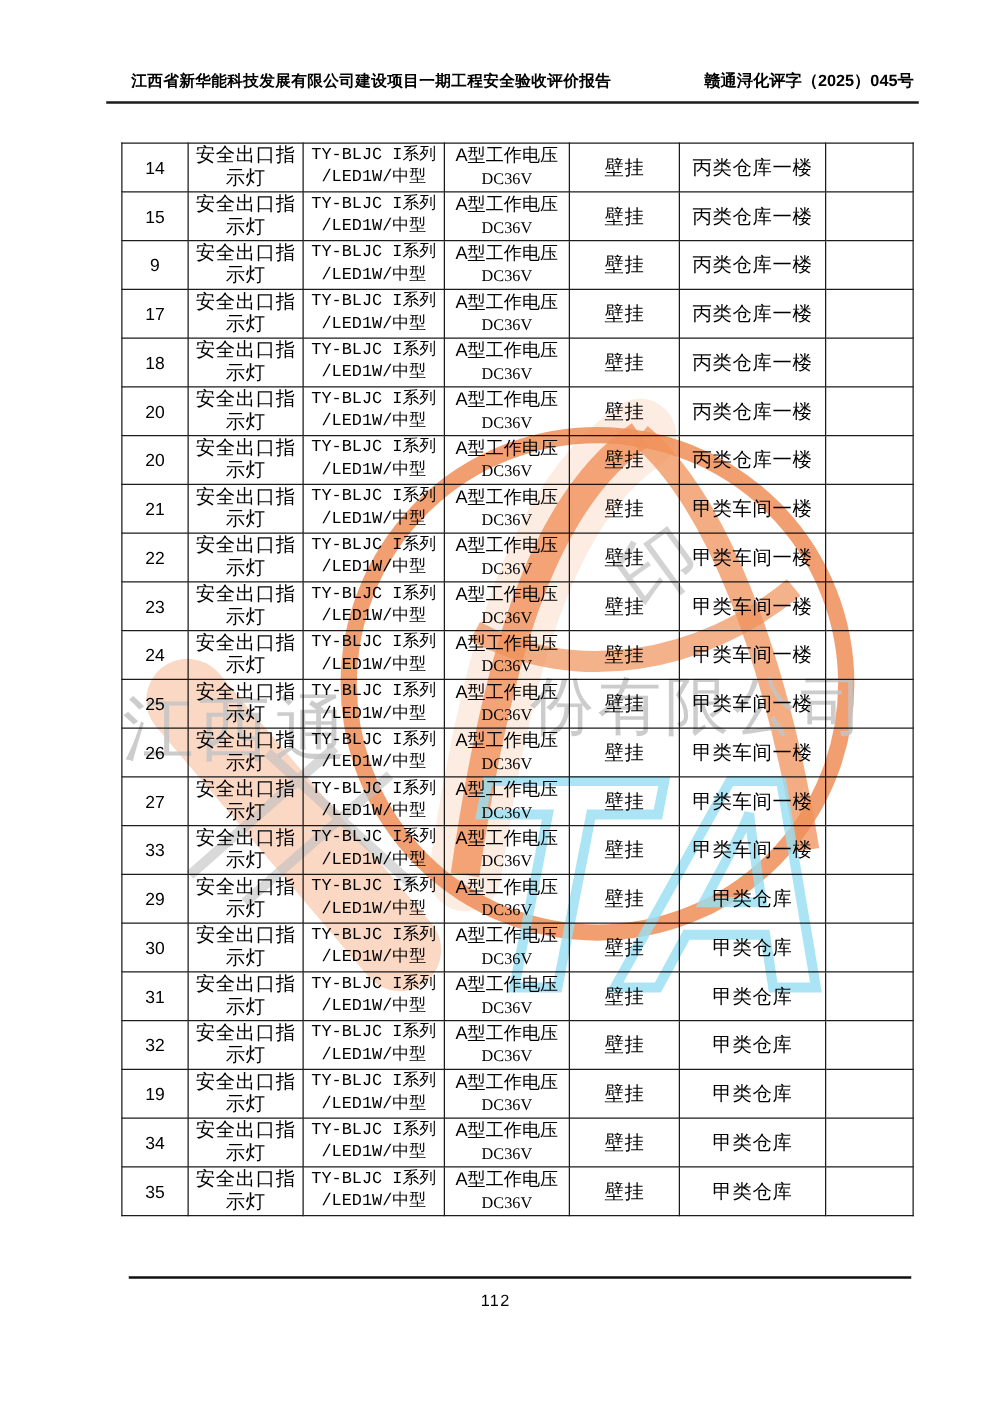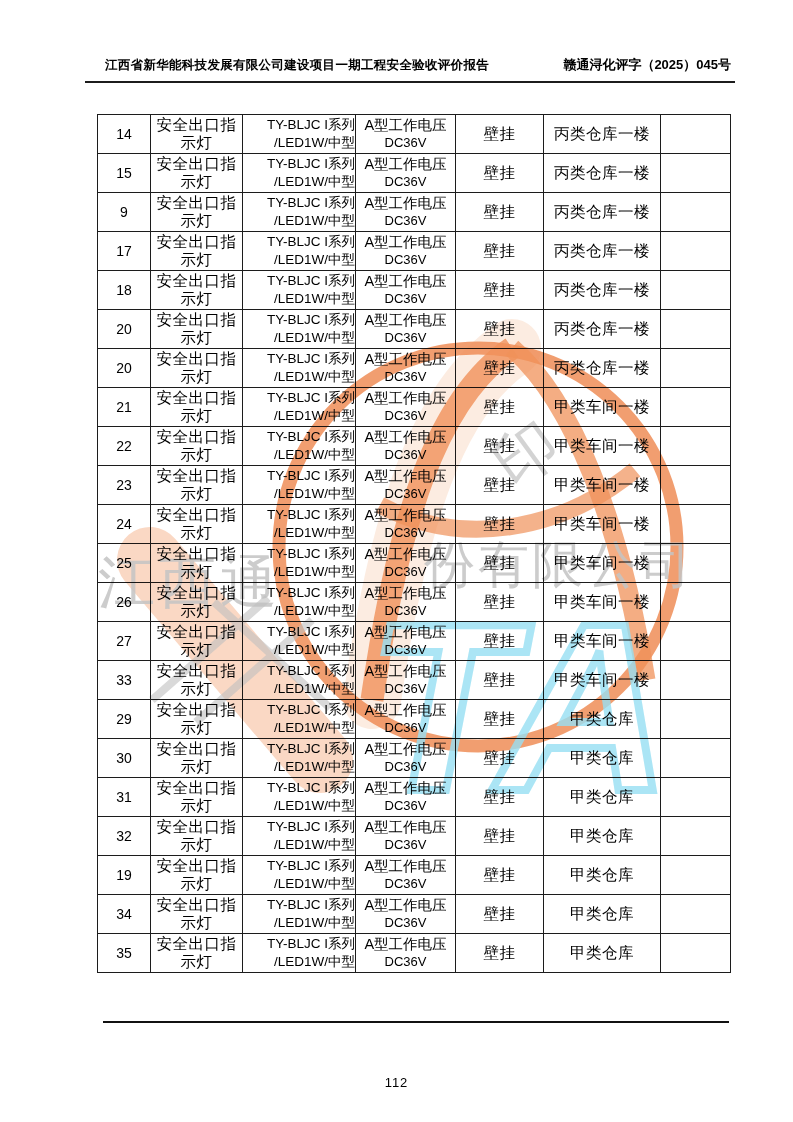--- a/index.html
+++ b/index.html
@@ -22,26 +22,26 @@
     position:absolute; left:97px; top:114px; width:633px;
     border-collapse:collapse; table-layout:fixed; z-index:1;padding-left:36px;
   }
   table.equip td {
     border:1.4px solid #1c1c1c; text-align:center; vertical-align:middle;
     height:39px; padding:0; background:transparent; overflow:hidden;
   }
   td .ln { line-height:18px; white-space:nowrap; overflow:hidden; }
   .c-no   { font-size:14px; }
   .c-name .ln, .c-mount, .c-loc { font-size:15.5px; letter-spacing:0.5px; }
-  .c-model .ln { font-size:13.5px; font-family:Liberation Sans, sans-serif;text-align:right; }
+  .c-model .ln { font-size:13.5px; font-family:Liberation Mono, monospace; }
   .c-spec .ln1 { font-size:14.5px; }
-  .c-spec .ln2 { font-size:13px; font-family:Liberation Sans, sans-serif; }
+  .c-spec .ln2 { font-size:13px; font-family:Liberation Serif, serif; }
   
   .footer-rule { position:absolute; left:103px; top:1021px; width:626px; border-top:2.5px solid #111; }
-  .footer-page { position:absolute; left:0; top:1033px; width:100%; text-align:center; font-size:13px; letter-spacing:1px;margin-top:42px; }
+  .footer-page { position:absolute; left:0; top:1033px; width:100%; text-align:center; font-size:13px; letter-spacing:1px; }
   
   svg.watermark {
     position:absolute; left:0; top:0; width:793px; height:1122px;
     z-index:5; pointer-events:none; mix-blend-mode:multiply;
   }
 </style>
 </head>
 <body>
 
 <div class="page">

